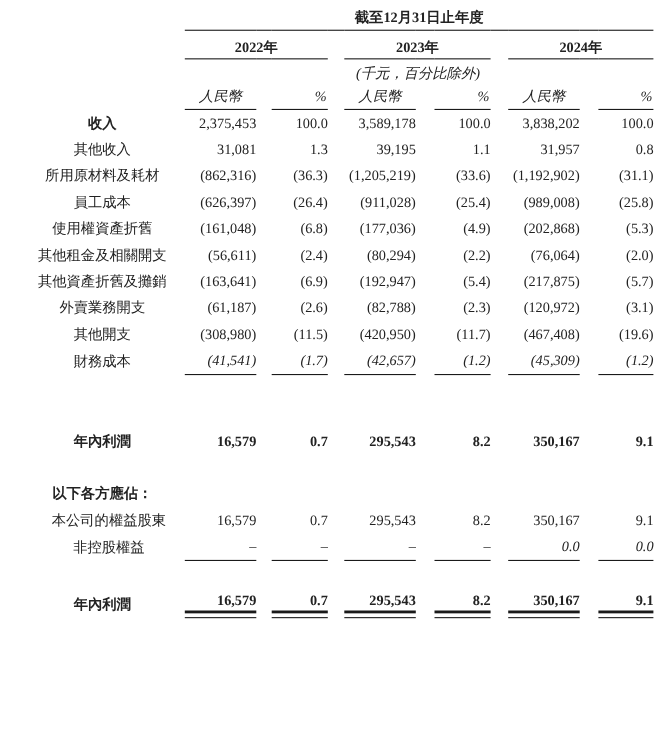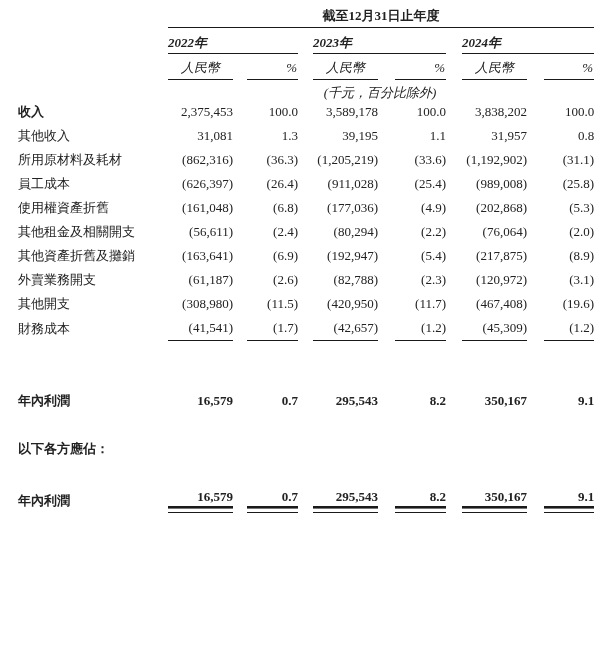--- a/index.html
+++ b/index.html
@@ -35,38 +35,39 @@
   col.c-g   { width: 14px; }
   col.c-p   { width: 51px; }
   col.c-G   { width: 15px; }
   col.c-g2  { width: 17px; }
   col.c-G2  { width: 16px; }
   col.c-p2  { width: 50px; }
 
   
   .th-title { text-align: center; font-weight: bold; padding-bottom: 4px; }
   .hrule    { border-bottom: 1.5px solid #1a1a1a; }
-  .th-year  { text-align: left; font-weight: bold; padding: 7px 0 3px; font-style: italic; }
+  .th-year  { text-align: center; font-weight: bold; padding: 7px 0 3px; }
   .th-cur   { text-align: center; font-style: italic; padding: 6px 0 4px;
               border-bottom: 1.3px solid #1a1a1a; }
   .th-pct   { text-align: right;  font-style: italic; padding: 6px 1px 4px 0;
               border-bottom: 1.3px solid #1a1a1a; }
   .th-note  { text-align: center; font-style: italic; padding: 5px 0 0;
               white-space: nowrap; }
 
   
-  tbody td.lbl { text-align: left; padding: 4px 0 5px; white-space: nowrap; }
+  tbody td.lbl { text-align: center; padding: 4px 0 5px; white-space: nowrap; }
   tbody td.num { text-align: right; padding: 4px 0 5px; white-space: nowrap; }
   .ind { padding-left: 12px !important; }
   .b   { font-weight: bold; }
   tr.spacer td { height: 24px; }
 
   
   td.ul {
     border-bottom: 1.4px solid #1a1a1a;
+    font-style: italic;
   }
   td.dbl {
     border-bottom: 1px solid #1a1a1a;
     background-image: linear-gradient(#1a1a1a, #1a1a1a);
     background-repeat: no-repeat;
     background-size: 100% 2.6px;
     background-position: 0 calc(100% - 3.6px);
     padding-bottom: 8px !important;
   }
 </style>
@@ -97,38 +98,38 @@
       <tr>
         <td></td>
         <td colspan="3" class="th-year hrule">2022年</td>
         <td></td>
         <td colspan="3" class="th-year hrule">2023年</td>
         <td></td>
         <td colspan="3" class="th-year hrule">2024年</td>
       </tr>
       <tr>
         <td></td>
-        <td class="th-cur">人民幣</td>
-        <td></td>
-        <td class="th-pct">%</td>
-        <td></td>
-        <td class="th-cur">人民幣</td>
-        <td></td>
-        <td class="th-pct">%</td>
-        <td></td>
-        <td class="th-cur">人民幣</td>
-        <td></td>
-        <td class="th-pct">%</td>
-      </tr>
-      <tr>
-        <td></td>
         <td colspan="3"></td>
         <td colspan="5" class="th-note">(千元，百分比除外)</td>
         <td colspan="3"></td>
       </tr>
+      <tr>
+        <td></td>
+        <td class="th-cur">人民幣</td>
+        <td></td>
+        <td class="th-pct">%</td>
+        <td></td>
+        <td class="th-cur">人民幣</td>
+        <td></td>
+        <td class="th-pct">%</td>
+        <td></td>
+        <td class="th-cur">人民幣</td>
+        <td></td>
+        <td class="th-pct">%</td>
+      </tr>
     </thead>
     <tbody>
         <tr>
           <td class="lbl b">收入</td>
           <td class="num">2,375,453</td>
           <td class="gap"></td>
           <td class="num">100.0</td>
           <td class="gap"></td>
           <td class="num">3,589,178</td>
           <td class="gap"></td>
@@ -213,21 +214,21 @@
           <td class="num">(163,641)</td>
           <td class="gap"></td>
           <td class="num">(6.9)</td>
           <td class="gap"></td>
           <td class="num">(192,947)</td>
           <td class="gap"></td>
           <td class="num">(5.4)</td>
           <td class="gap"></td>
           <td class="num">(217,875)</td>
           <td class="gap"></td>
-          <td class="num">(8.9)</td>
+          <td class="num">(5.7)</td>
         </tr>
         <tr>
           <td class="lbl">外賣業務開支</td>
           <td class="num">(61,187)</td>
           <td class="gap"></td>
           <td class="num">(2.6)</td>
           <td class="gap"></td>
           <td class="num">(82,788)</td>
           <td class="gap"></td>
           <td class="num">(2.3)</td>
@@ -293,20 +294,48 @@
           <td class="gap"></td>
           <td class="num"></td>
           <td class="gap"></td>
           <td class="num"></td>
           <td class="gap"></td>
           <td class="num"></td>
           <td class="gap"></td>
           <td class="num"></td>
           <td class="gap"></td>
           <td class="num"></td>
+        </tr>
+        <tr>
+          <td class="lbl ind">本公司的權益股東</td>
+          <td class="num">16,579</td>
+          <td class="gap"></td>
+          <td class="num">0.7</td>
+          <td class="gap"></td>
+          <td class="num">295,543</td>
+          <td class="gap"></td>
+          <td class="num">8.2</td>
+          <td class="gap"></td>
+          <td class="num">350,167</td>
+          <td class="gap"></td>
+          <td class="num">9.1</td>
+        </tr>
+        <tr>
+          <td class="lbl ind">非控股權益</td>
+          <td class="num ul">–</td>
+          <td class="gap"></td>
+          <td class="num ul">–</td>
+          <td class="gap"></td>
+          <td class="num ul">–</td>
+          <td class="gap"></td>
+          <td class="num ul">–</td>
+          <td class="gap"></td>
+          <td class="num ul">0.0</td>
+          <td class="gap"></td>
+          <td class="num ul">0.0</td>
         </tr>
         <tr class="spacer">
           <td colspan="12"></td>
         </tr>
         <tr>
           <td class="lbl b">年內利潤</td>
           <td class="num dbl b">16,579</td>
           <td class="gap"></td>
           <td class="num dbl b">0.7</td>
           <td class="gap"></td>

